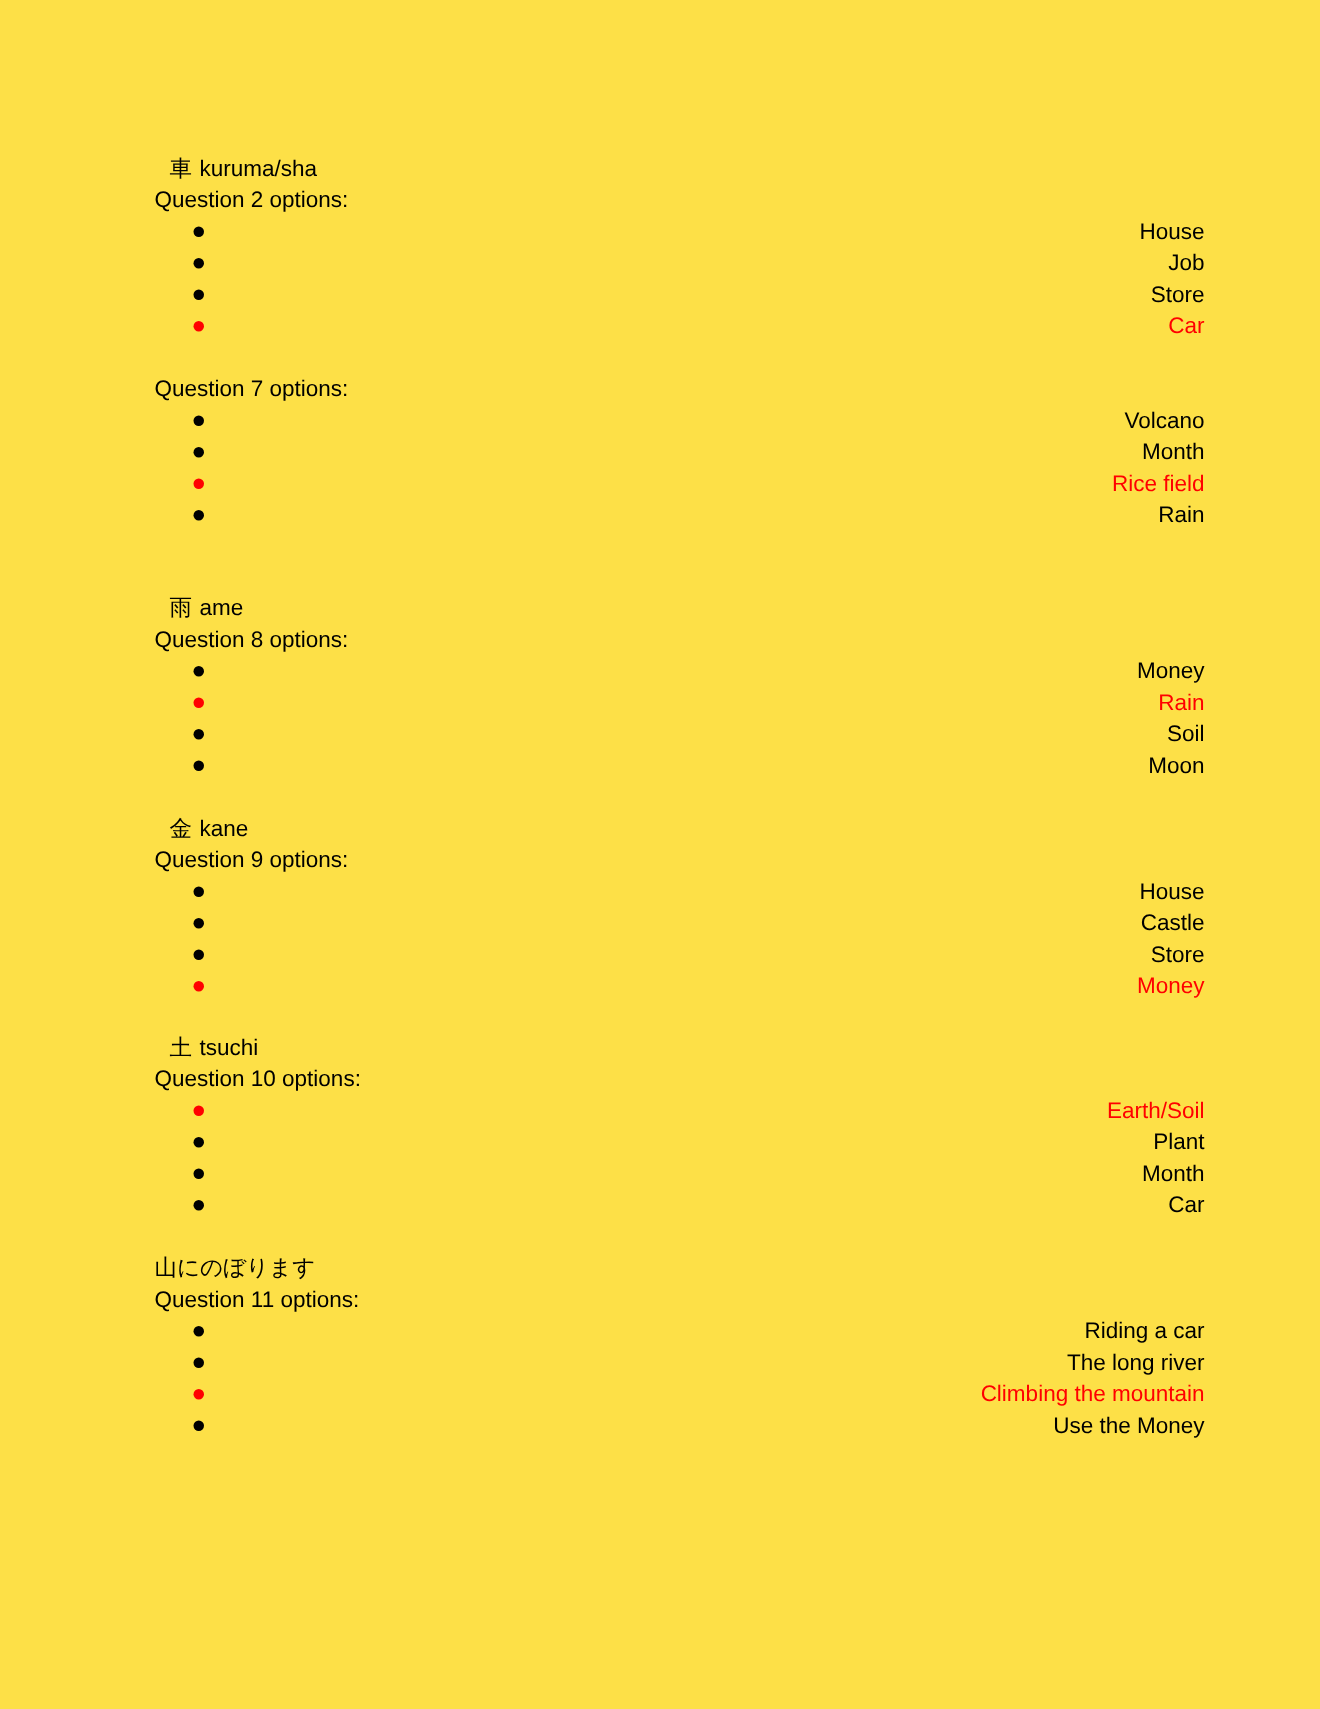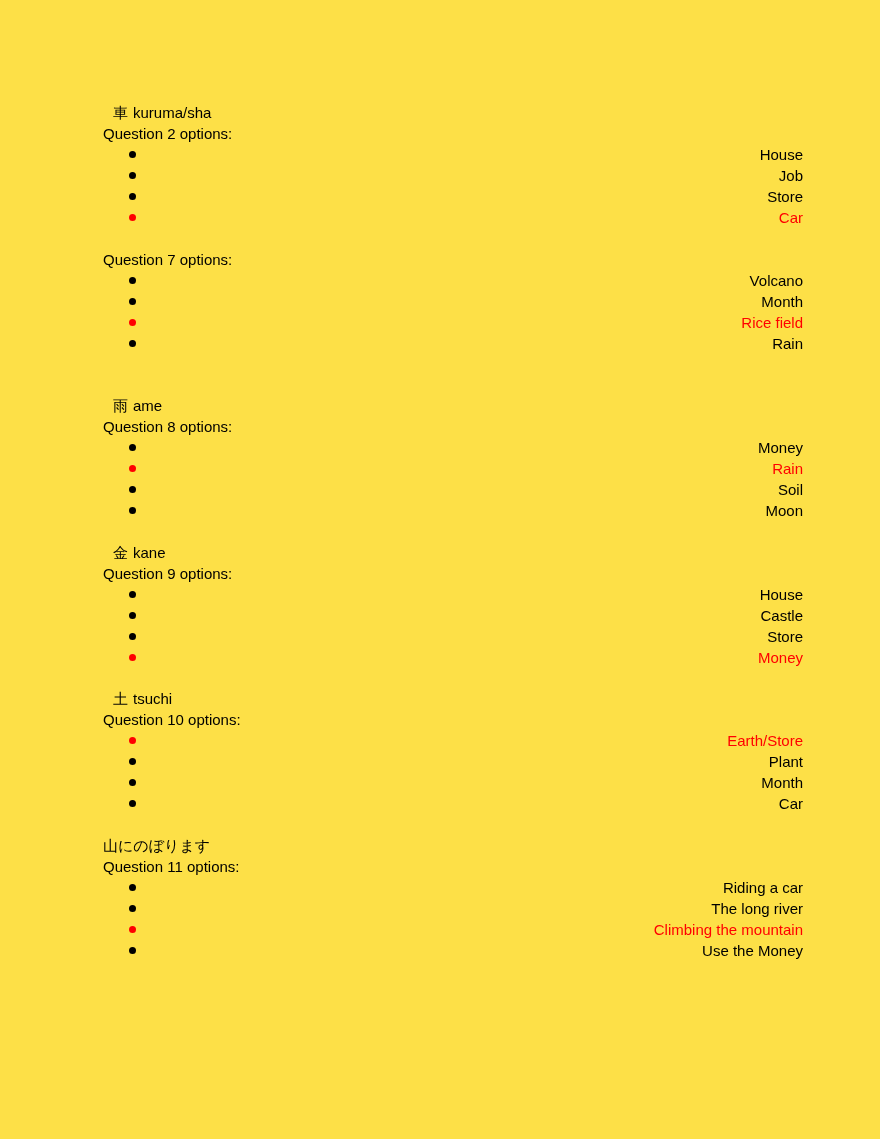--- a/index.html
+++ b/index.html
@@ -134,21 +134,21 @@
         <li class="correct"><span class="bullet"></span><span>Money</span></li>
       </ul>
     </div>
 
     <div class="block">
       <div class="line title-line">
         <span class="kanji">土</span><span>tsuchi</span>
       </div>
       <div class="line">Question 10 options:</div>
       <ul class="options">
-        <li class="correct"><span class="bullet"></span><span>Earth/Store</span></li>
+        <li class="correct"><span class="bullet"></span><span>Earth/Soil</span></li>
         <li><span class="bullet"></span><span>Plant</span></li>
         <li><span class="bullet"></span><span>Month</span></li>
         <li><span class="bullet"></span><span>Car</span></li>
       </ul>
     </div>
 
     <div class="block">
       <div class="line title-line no-indent">
         <span class="kanji">山にのぼります</span>
       </div>

